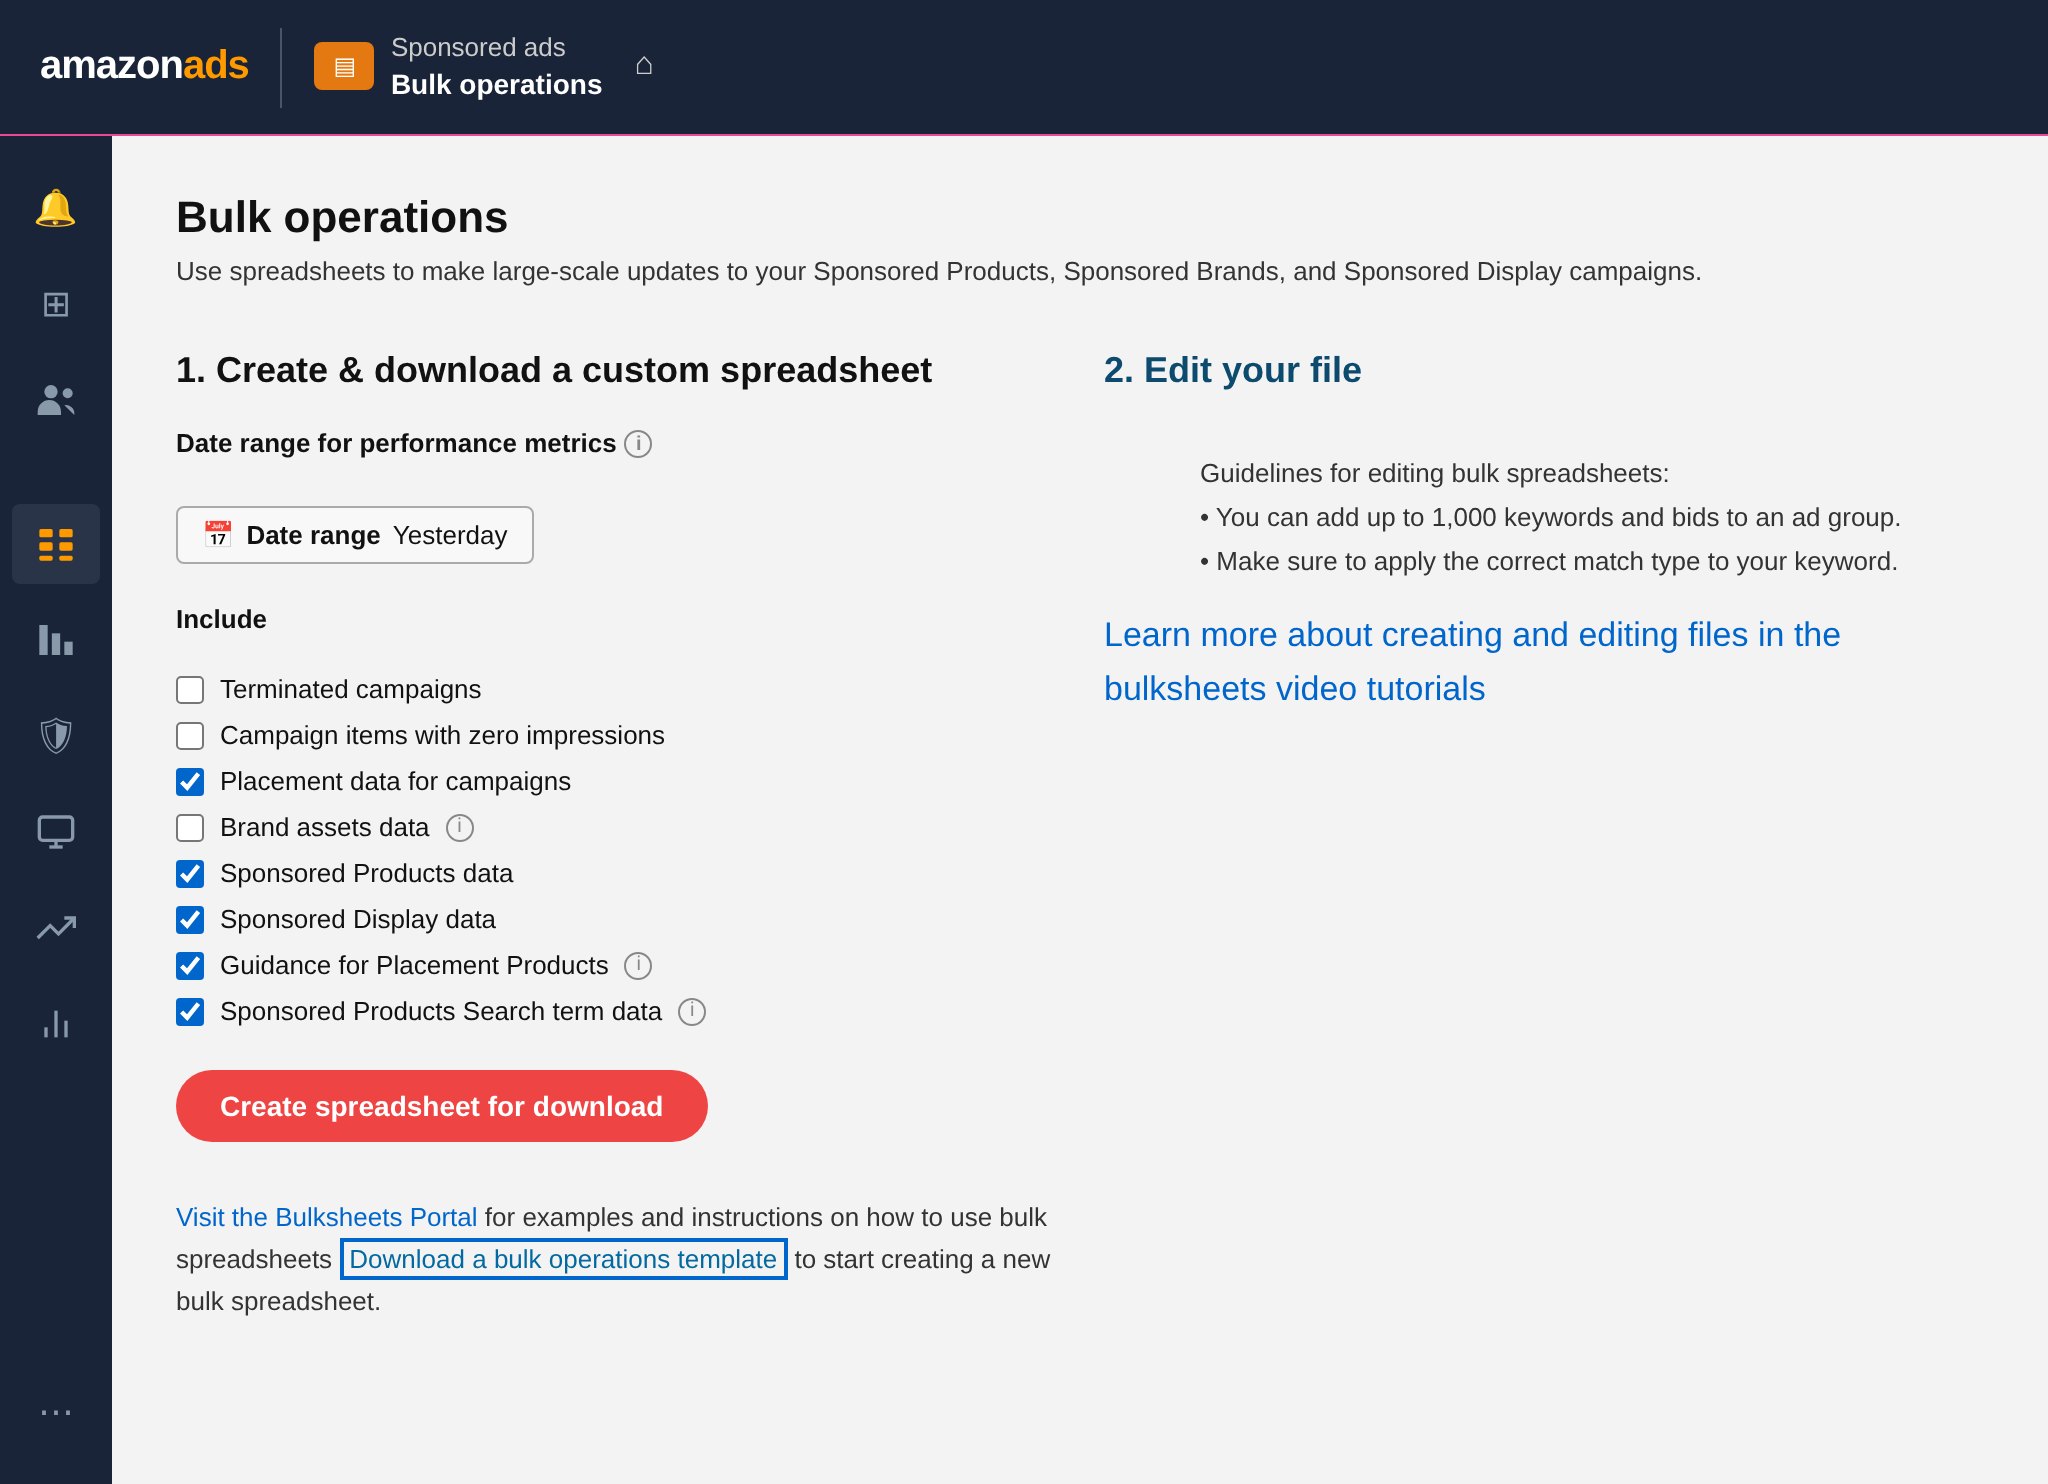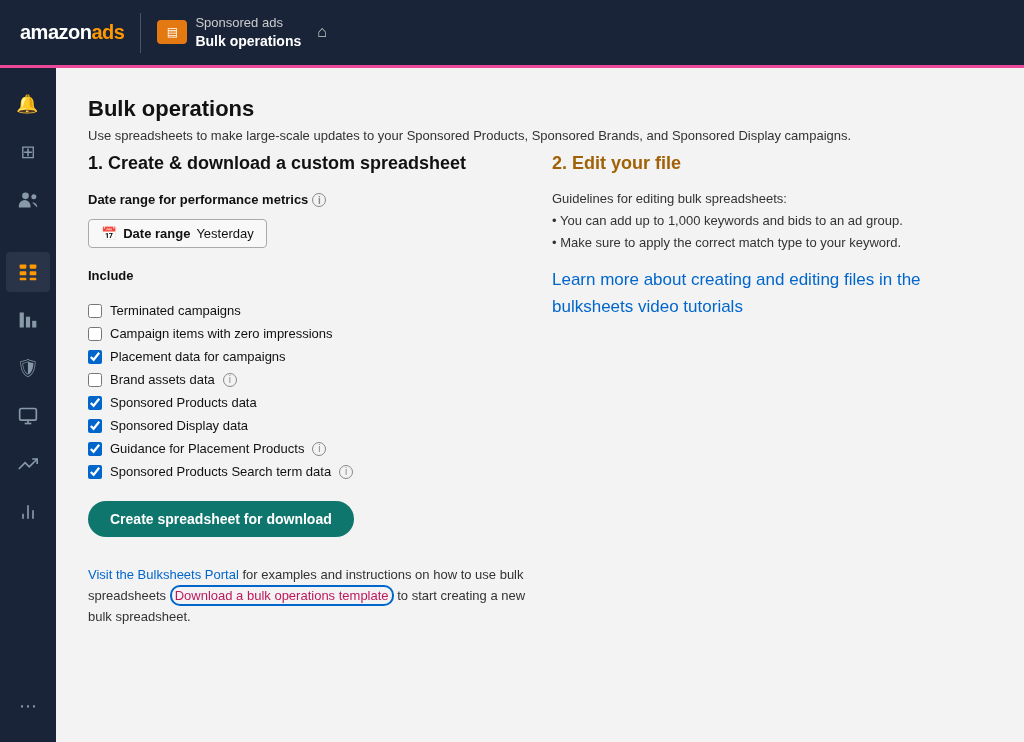--- a/index.html
+++ b/index.html
@@ -5,21 +5,21 @@
     * { box-sizing: border-box; margin: 0; padding: 0; }
     body { font-family: Arial, sans-serif; font-size: 14px; background: #f3f3f3; color: #111; }
 
     
     .topnav {
       background: #1a2438;
       height: 68px;
       display: flex;
       align-items: center;
       padding: 0 20px;
-      border-bottom: 3px solid #ec4899;
+      border-bottom: 1px solid #ec4899;
     }
     .topnav-logo {
       display: flex;
       align-items: center;
       gap: 12px;
     }
     .logo-text {
       color: white;
       font-size: 20px;
       font-weight: bold;
@@ -104,42 +104,42 @@
 
     .page-title {
       font-size: 22px;
       font-weight: bold;
       color: #111;
       margin-bottom: 6px;
     }
     .page-subtitle {
       font-size: 13px;
       color: #333;
-      margin-bottom: 10px;
+      margin-bottom: 32px;
     }
 
     .content-grid {
       display: grid;
       grid-template-columns: 1fr 1fr;
       gap: 24px;
     }
 
     .section-title {
       font-size: 18px;
       font-weight: bold;
       color: #111;
       margin-bottom: 18px;
     }
 
     
     .date-range-label {
       font-size: 13px;
       font-weight: bold;
       color: #111;
-      margin-bottom: 12px;
+      margin-bottom: 24px;
       display: flex;
       align-items: flex-end;
       gap: 4px;
     }
     .info-icon {
       display: inline-flex;
       align-items: center;
       justify-content: center;
       width: 14px;
       height: 14px;
@@ -192,21 +192,21 @@
     .checkbox-item input[type="checkbox"] {
       width: 14px;
       height: 14px;
       accent-color: #0066cc;
       cursor: pointer;
       flex-shrink: 0;
     }
 
     
     .create-btn {
-      background: #0f766e;
+      background: #ef4444;
       color: white;
       border: none;
       border-radius: 20px;
       padding: 10px 22px;
       font-size: 14px;
       font-weight: bold;
       cursor: pointer;
       margin-bottom: 28px;
     }
 
@@ -215,40 +215,41 @@
       font-size: 13px;
       color: #333;
       line-height: 1.6;
     }
     .link-text {
       color: #0066cc;
       text-decoration: none;
       cursor: pointer;
     }
     .link-boxed {
-      color: #be185d;
+      color: #0369a1;
       text-decoration: none;
       border: 2px solid #0066cc;
-      border-radius: 10px;
+      border-radius: 0;
       padding: 1px 3px;
       cursor: pointer;
     }
 
     
     .edit-section-title {
       font-size: 18px;
       font-weight: bold;
-      color: #a16207;
-      margin-bottom: 14px;
+      color: #0c4a6e;
+      margin-bottom: 30px;
     }
     .edit-guidelines {
       font-size: 13px;
       color: #333;
       line-height: 1.7;
       margin-bottom: 12px;
+      margin-left: 48px;
     }
     .edit-link {
       color: #0066cc;
       text-decoration: none;
       font-size: 17px;
       line-height: 1.6;
       cursor: pointer;
     }
   </style>
 </head>

